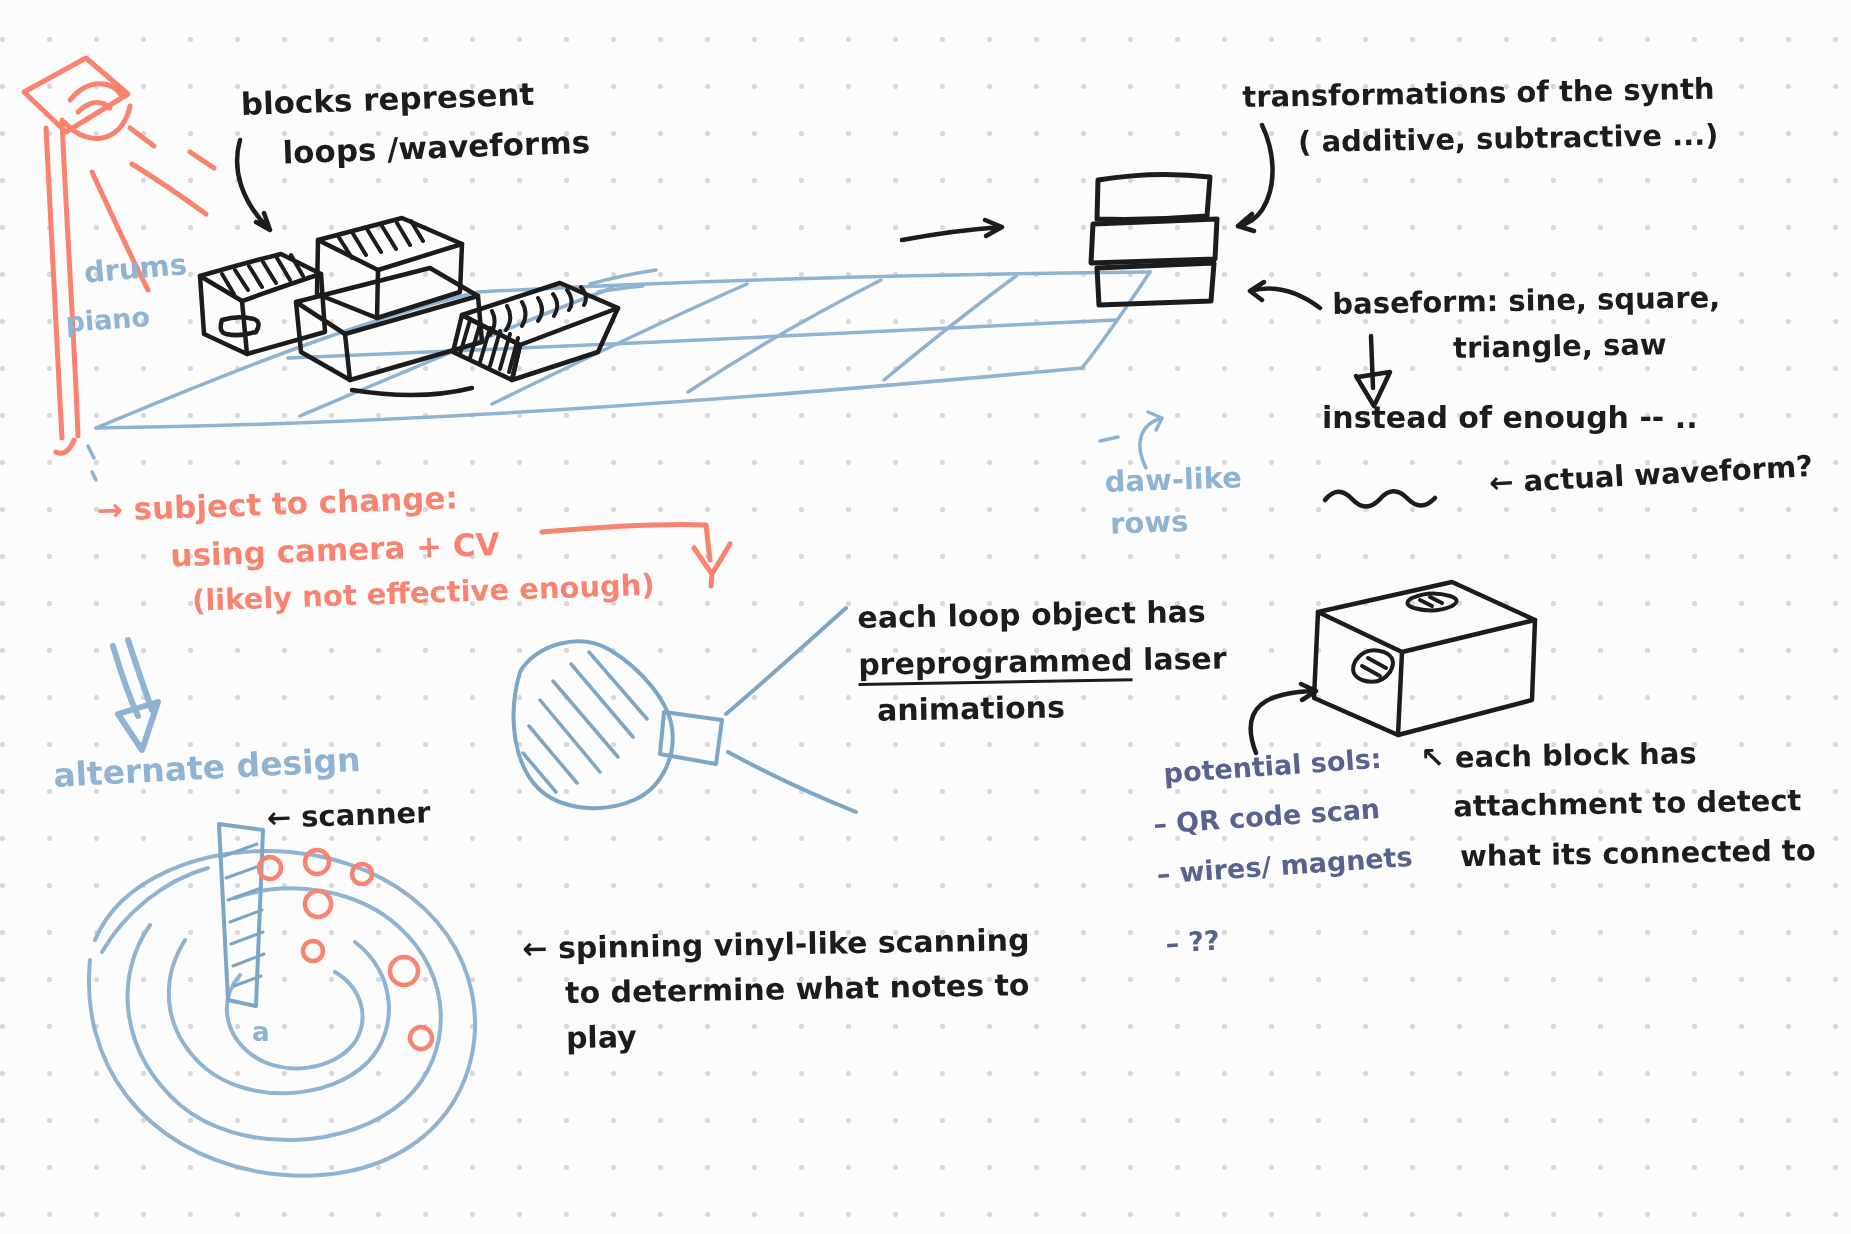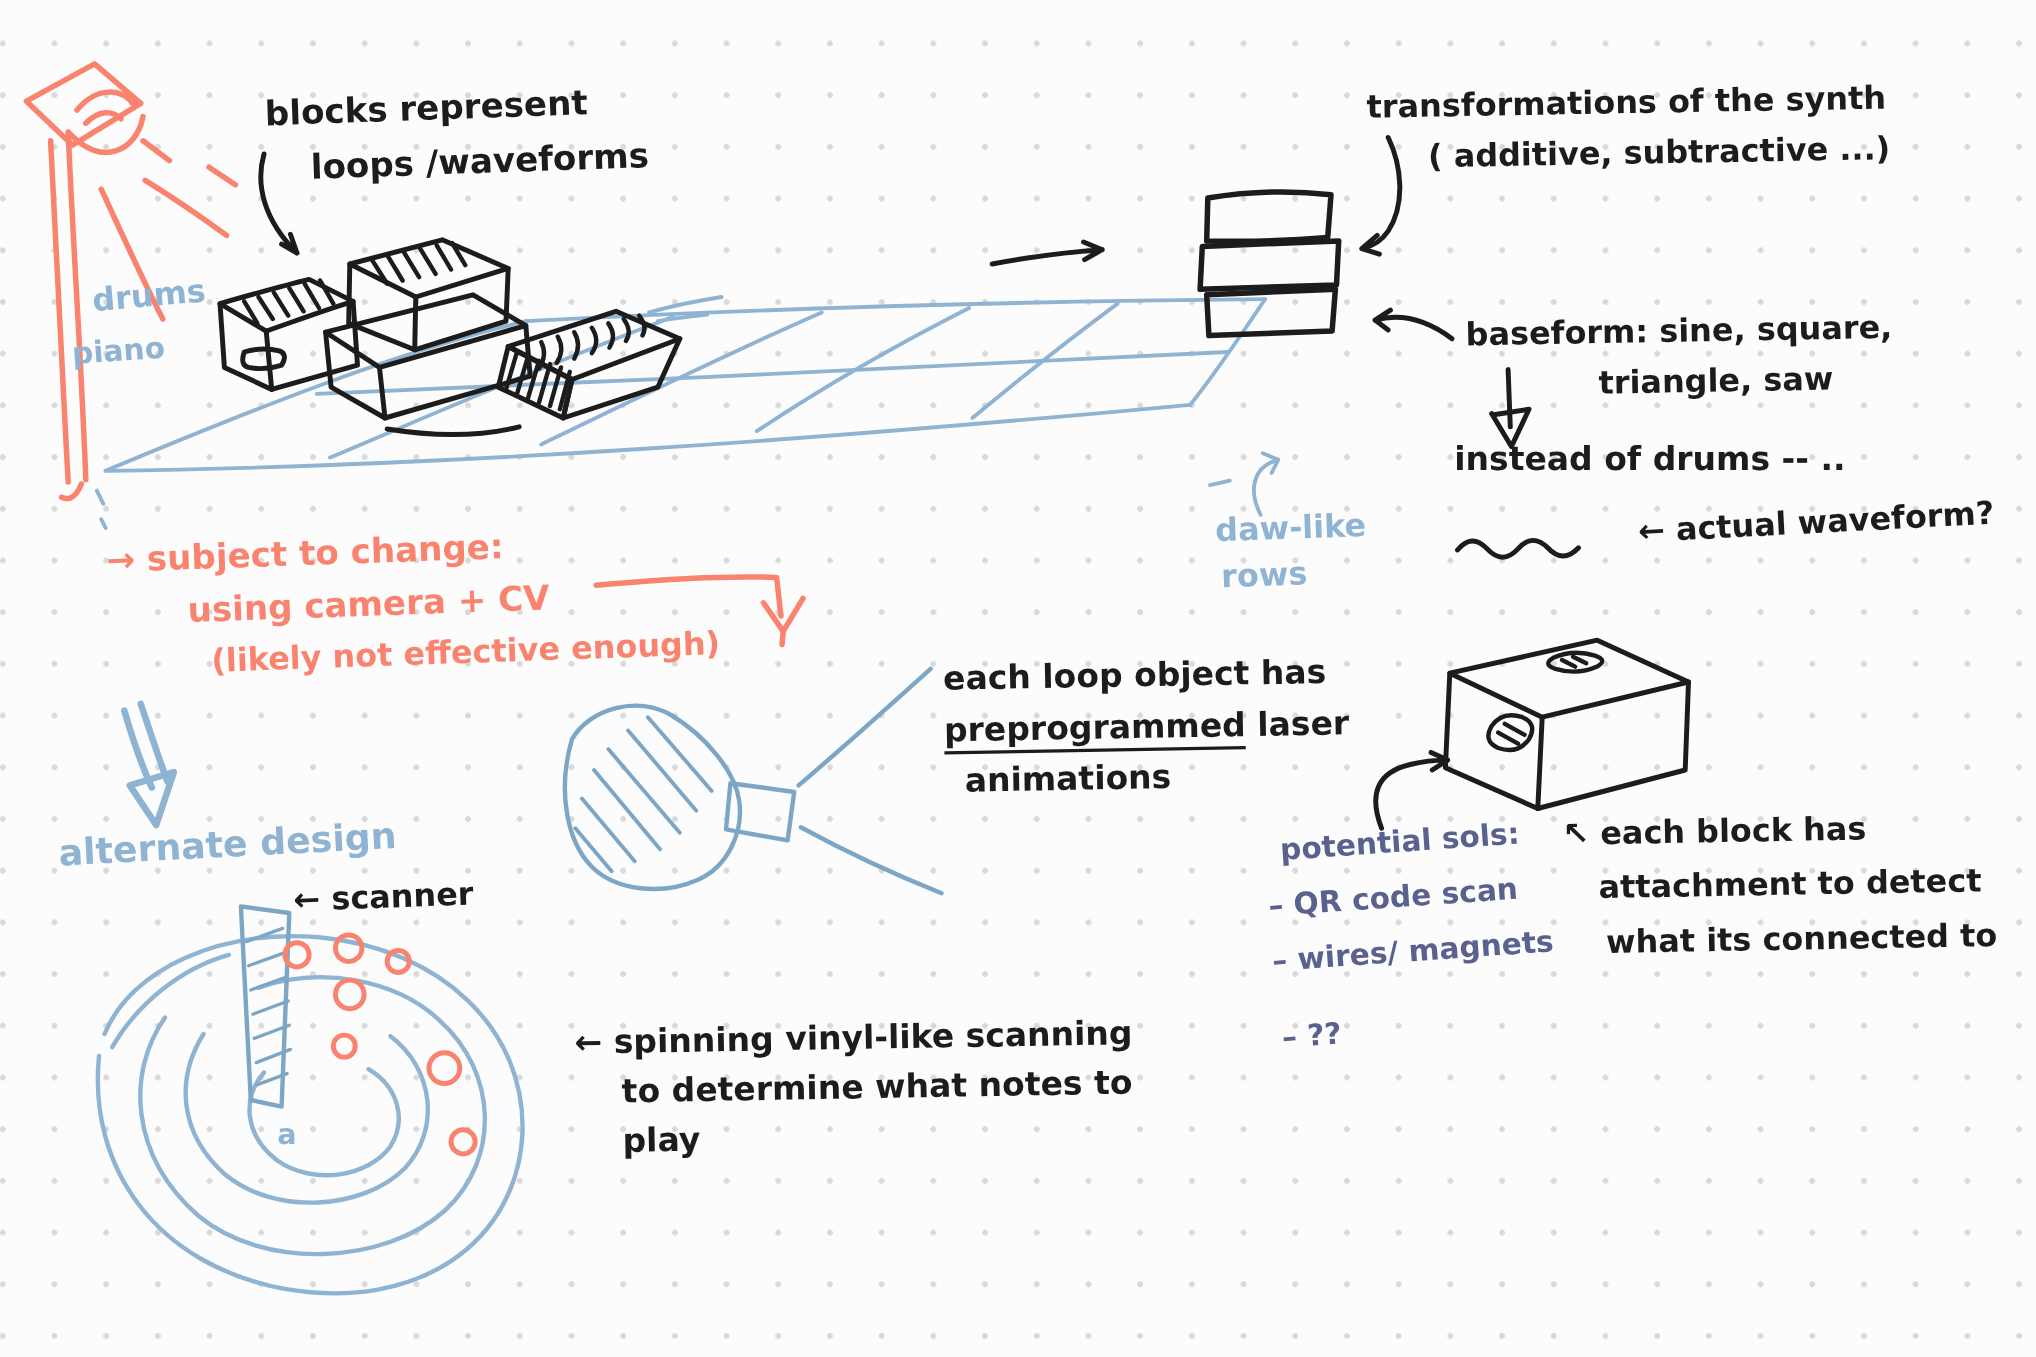--- a/index.html
+++ b/index.html
@@ -177,21 +177,21 @@
     <div>transformations of the synth</div>
     <div style="margin-left:55px">( additive, subtractive ...)</div>
   </div>
 
   <div class="note ink" style="left:1332px;top:281px;font-size:29px;transform:rotate(-1deg);">
     <div>baseform: sine, square,</div>
     <div style="margin-left:120px">triangle, saw</div>
   </div>
 
   <div class="note ink" style="left:1322px;top:394px;font-size:30px;">
-    <div>instead of drums -- ..</div>
+    <div>instead of enough -- ..</div>
   </div>
 
   <div class="note ink" style="left:1488px;top:460px;font-size:29px;transform:rotate(-3deg);">
     <div>← actual waveform?</div>
   </div>
 
   <div class="note blue" style="left:82px;top:250px;font-size:29px;transform:rotate(-5deg);">
     <div>drums</div>
   </div>
 

